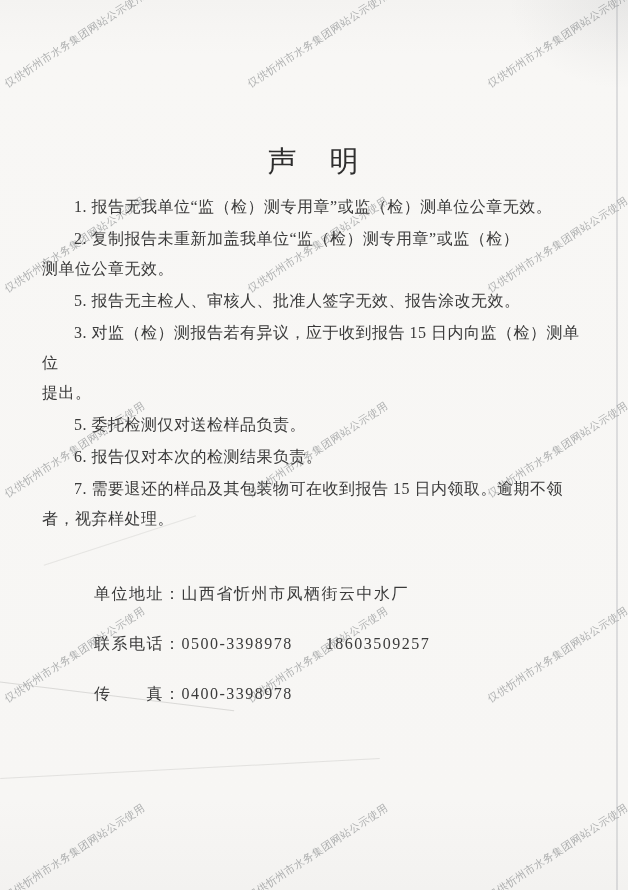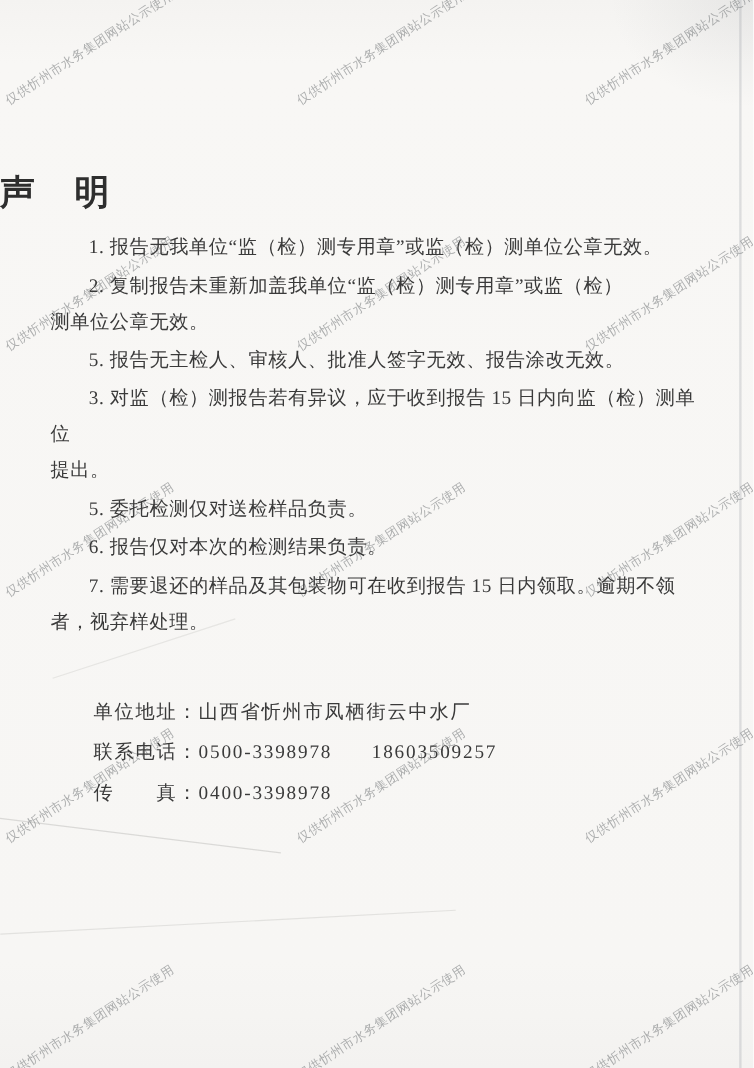--- a/index.html
+++ b/index.html
@@ -32,22 +32,23 @@
     letter-spacing: 0.5px;
     color: rgba(112, 114, 116, 0.55);
     transform: translate(-50%, -50%) rotate(-33deg);
     transform-origin: center center;
   }
   
   .title {
     position: relative;
     z-index: 2;
     margin: 143px 0 0 0;
+    text-align: center;
     font-size: 29px;
-    font-weight: bold;
+    font-weight: normal;
     letter-spacing: 2px;
     color: #2e2e2e;
     line-height: 36px;
   }
   
   .statements {
     position: relative;
     z-index: 2;
     margin: 13px 38px 0 42px;
     font-size: 16px;
@@ -62,21 +63,21 @@
   
   .contact {
     position: relative;
     z-index: 2;
     margin: 43px 0 0 78px;
     font-size: 16px;
     line-height: 34px;
     letter-spacing: 1.5px;
   }
   .contact p {
-    margin: 0;
+    margin: 16px;
     white-space: pre-wrap;
   }
   
   .scan-edge-right {
     position: absolute;
     left: 616px;
     top: 0;
     width: 2px;
     height: 100%;
     background: rgba(150, 155, 160, 0.28);

